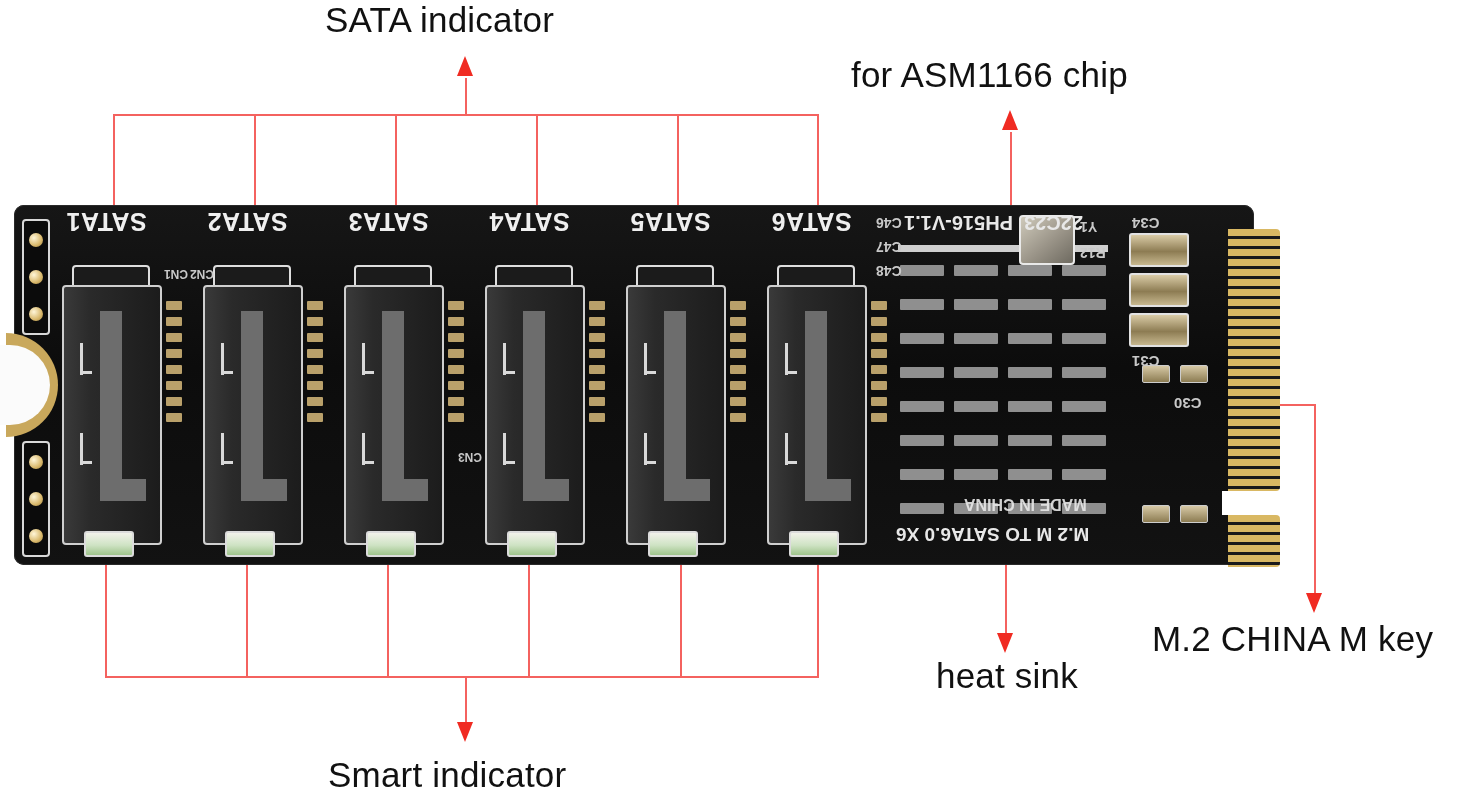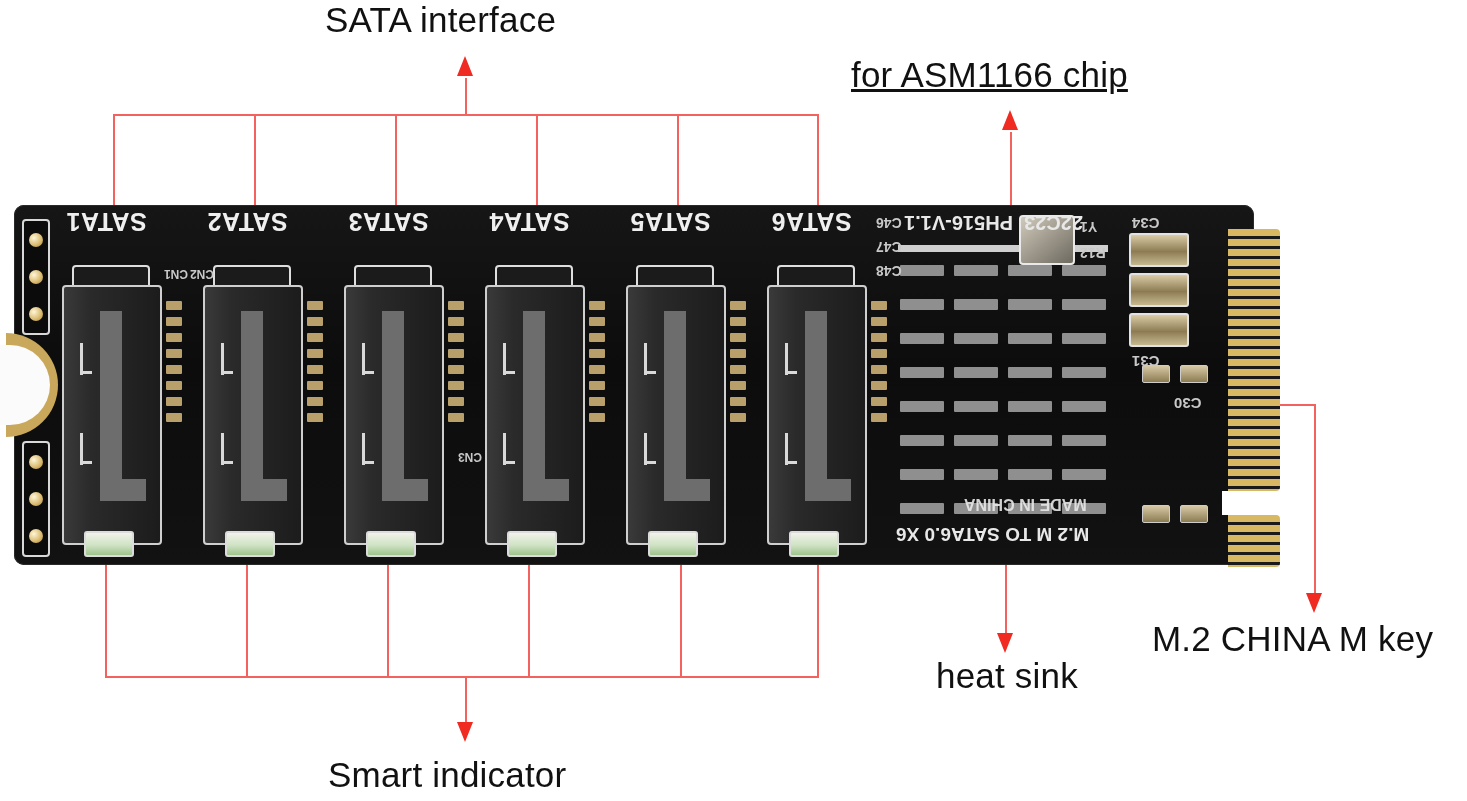--- a/index.html
+++ b/index.html
@@ -17,21 +17,21 @@
   .anno{
     position:absolute;
     color:#111;
     font-size:35px;
     line-height:1.05;
     white-space:nowrap;
     font-family:"Liberation Sans",sans-serif;
     letter-spacing:0.2px;
   }
   .anno-sata{left:325px;top:2px;}
-  .anno-asm{left:851px;top:57px;text-decoration:underline;}
+  .anno-asm{left:851px;top:57px;}
   .anno-smart{left:328px;top:757px;}
   .anno-heat{left:936px;top:658px;}
   .anno-mkey{left:1152px;top:621px;}
 
   
   .ln{position:absolute;background:#f4625f;}
   .lnv{width:2px;}
   .lnh{height:2px;}
   .arrow{
     position:absolute;width:0;height:0;
@@ -168,21 +168,21 @@
   #silk-made{left:950px;top:290px;font-size:16px;opacity:.9;}
   #silk-model{left:882px;top:318px;font-size:19px;}
   .silk-ref{position:absolute;color:#c9c9c9;font-size:12px;font-weight:700;
     transform:rotate(180deg);font-family:"Liberation Sans",sans-serif;white-space:nowrap;}
 </style>
 </head>
 <body>
 
 <div id="stage">
 
-  <div class="anno anno-sata">SATA interface</div>
+  <div class="anno anno-sata">SATA indicator</div>
   <div class="anno anno-asm">for ASM1166 chip</div>
   <div class="anno anno-heat">heat sink</div>
   <div class="anno anno-smart">Smart indicator</div>
   <div class="anno anno-mkey">M.2 CHINA M key</div>
 
   <div>
 
     <div class="ln lnv" style="left:465px;top:78px;width:2px;height:37px;"></div>
     <div class="arrow arrow-up" style="left:457px;top:56px;"></div>
 

